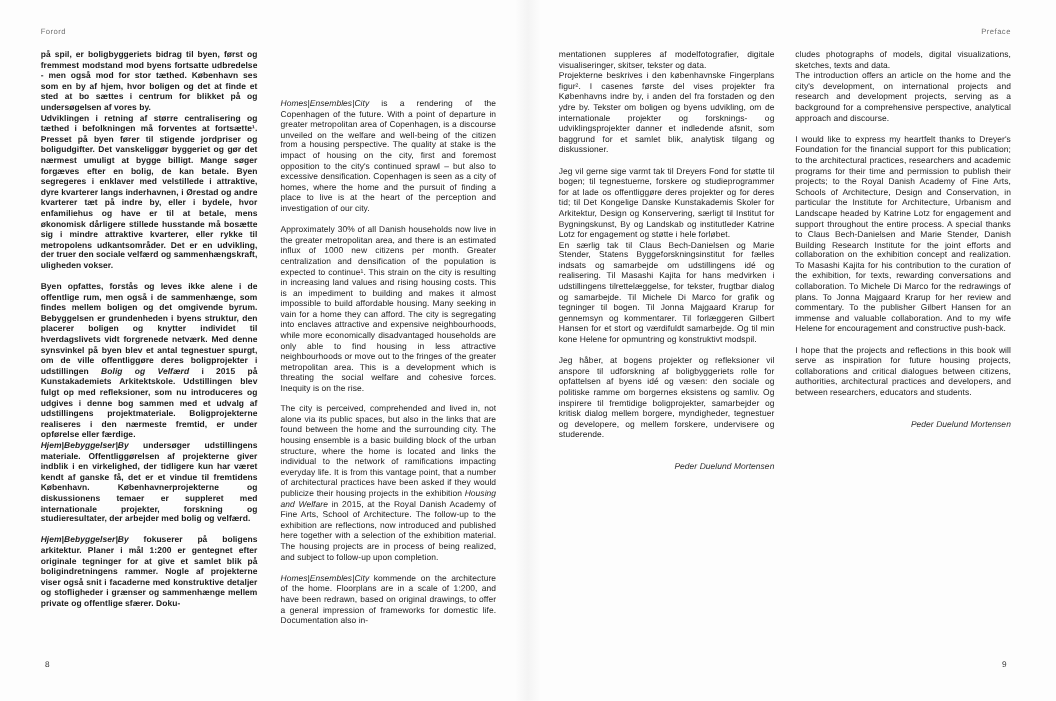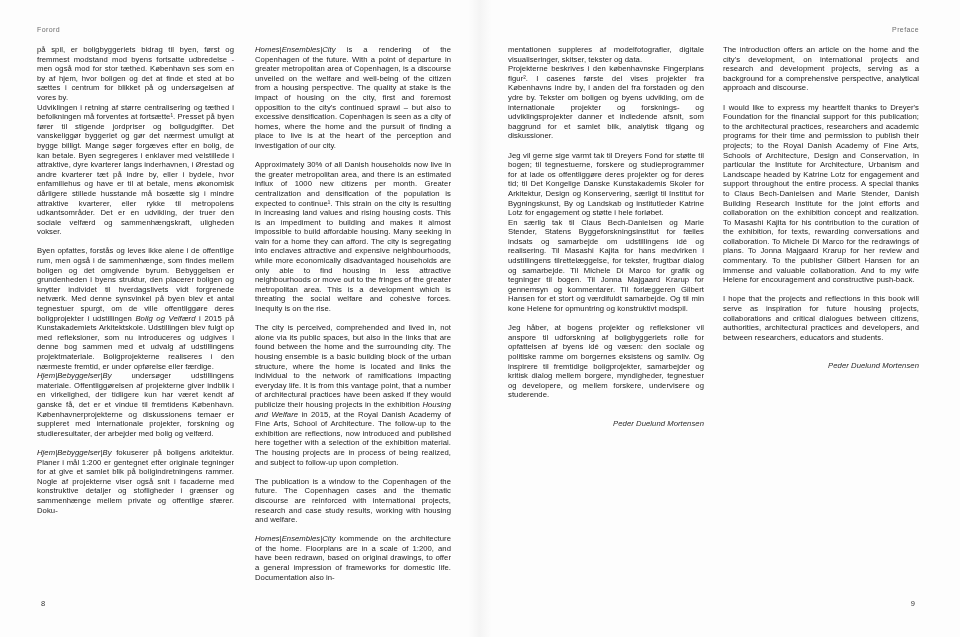--- a/index.html
+++ b/index.html
@@ -28,22 +28,22 @@
   }
   .running-header.hl { left: 37px; }
   .running-header.hr { right: 37px; text-align: right; }
   .col {
     position: absolute; top: 45px;
     font-size: 7.7px; line-height: 9.6px;
     color: #1b1b1b;
     text-align: justify;
     letter-spacing: 0.05px;
   }
-  .c00 { left: 37px;  width: 197px; }
-  .c01 { left: 255px; width: 196px; }
+  .c00 { left: 37px;  width: 197px; font-weight: bold; }
+  .c01 { left: 255px; width: 196px; margin-top: 44px; }
   .c10 { left: 32px;  width: 196px; }
   .c11 { left: 247px; width: 196px; }
   .para { margin: 0; text-align: justify; text-align-last: left; }
   .para.gap { margin-top: 9.6px; }
   .para.sig {
     font-style: italic; text-align: right; text-align-last: right;
     margin-top: 19px; color: #2a2a2a;
   }
   .it { font-style: italic; text-align: center; }
   .pagenum {
@@ -64,37 +64,37 @@
         <p class="para"><span>på spil, er boligbyggeriets bidrag til byen, først og fremmest modstand mod byens fortsatte udbredelse - men også mod for stor tæthed. København ses som en by af hjem, hvor boligen og det at finde et sted at bo sættes i centrum for blikket på og undersøgelsen af vores by.</span></p>
         <p class="para"><span>Udviklingen i retning af større centralisering og tæthed i befolkningen må forventes at fortsætte¹. Presset på byen fører til stigende jordpriser og boligudgifter. Det vanskeliggør byggeriet og gør det nærmest umuligt at bygge billigt. Mange søger forgæves efter en bolig, de kan betale. Byen segregeres i enklaver med velstillede i attraktive, dyre kvarterer langs inderhavnen, i Ørestad og andre kvarterer tæt på indre by, eller i bydele, hvor enfamiliehus og have er til at betale, mens økonomisk dårligere stillede husstande må bosætte sig i mindre attraktive kvarterer, eller rykke til metropolens udkantsområder. Det er en udvikling, der truer den sociale velfærd og sammenhængskraft, uligheden vokser.</span></p>
         <p class="para gap"><span>Byen opfattes, forstås og leves ikke alene i de offentlige rum, men også i de sammenhænge, som findes mellem boligen og det omgivende byrum. Bebyggelsen er grundenheden i byens struktur, den placerer boligen og knytter individet til hverdagslivets vidt forgrenede netværk. Med denne synsvinkel på byen blev et antal tegnestuer spurgt, om de ville offentliggøre deres boligprojekter i udstillingen </span><span class="it">Bolig og Velfærd</span><span> i 2015 på Kunstakademiets Arkitektskole. Udstillingen blev fulgt op med refleksioner, som nu introduceres og udgives i denne bog sammen med et udvalg af udstillingens projektmateriale. Boligprojekterne realiseres i den nærmeste fremtid, er under opførelse eller færdige.</span></p>
         <p class="para"><span class="it">Hjem|Bebyggelser|By</span><span> undersøger udstillingens materiale. Offentliggørelsen af projekterne giver indblik i en virkelighed, der tidligere kun har været kendt af ganske få, det er et vindue til fremtidens København. Københavnerprojekterne og diskussionens temaer er suppleret med internationale projekter, forskning og studieresultater, der arbejder med bolig og velfærd.</span></p>
         <p class="para gap"><span class="it">Hjem|Bebyggelser|By</span><span> fokuserer på boligens arkitektur. Planer i mål 1:200 er gentegnet efter originale tegninger for at give et samlet blik på boligindretningens rammer. Nogle af projekterne viser også snit i facaderne med konstruktive detaljer og stofligheder i grænser og sammenhænge mellem private og offentlige sfærer. Doku-</span></p>
       </div>
     <div class="col c01">
         <p class="para"><span class="it">Homes|Ensembles|City</span><span> is a rendering of the Copenhagen of the future. With a point of departure in greater metropolitan area of Copenhagen, is a discourse unveiled on the welfare and well-being of the citizen from a housing perspective. The quality at stake is the impact of housing on the city, first and foremost opposition to the city's continued sprawl – but also to excessive densification. Copenhagen is seen as a city of homes, where the home and the pursuit of finding a place to live is at the heart of the perception and investigation of our city.</span></p>
         <p class="para gap"><span>Approximately 30% of all Danish households now live in the greater metropolitan area, and there is an estimated influx of 1000 new citizens per month. Greater centralization and densification of the population is expected to continue¹. This strain on the city is resulting in increasing land values and rising housing costs. This is an impediment to building and makes it almost impossible to build affordable housing. Many seeking in vain for a home they can afford. The city is segregating into enclaves attractive and expensive neighbourhoods, while more economically disadvantaged households are only able to find housing in less attractive neighbourhoods or move out to the fringes of the greater metropolitan area. This is a development which is threating the social welfare and cohesive forces. Inequity is on the rise.</span></p>
         <p class="para gap"><span>The city is perceived, comprehended and lived in, not alone via its public spaces, but also in the links that are found between the home and the surrounding city. The housing ensemble is a basic building block of the urban structure, where the home is located and links the individual to the network of ramifications impacting everyday life. It is from this vantage point, that a number of architectural practices have been asked if they would publicize their housing projects in the exhibition </span><span class="it">Housing and Welfare</span><span> in 2015, at the Royal Danish Academy of Fine Arts, School of Architecture. The follow-up to the exhibition are reflections, now introduced and published here together with a selection of the exhibition material. The housing projects are in process of being realized, and subject to follow-up upon completion.</span></p>
-        <p class="para gap"><span>The publication is a window to the Copenhagen of the future. The Copenhagen cases and the thematic discourse are reinforced with international projects, research and case study results, working with housing and welfare.</span></p>
         <p class="para gap"><span class="it">Homes|Ensembles|City</span><span> kommende on the architecture of the home. Floorplans are in a scale of 1:200, and have been redrawn, based on original drawings, to offer a general impression of frameworks for domestic life. Documentation also in-</span></p>
       </div>
     <div class="pagenum pn-left">8</div>
   </div>
 
   <div class="page page-right">
     <div class="running-header hr">Preface</div>
     <div class="col c10">
         <p class="para"><span>mentationen suppleres af modelfotografier, digitale visualiseringer, skitser, tekster og data.</span></p>
         <p class="para"><span>Projekterne beskrives i den københavnske Fingerplans figur². I casenes første del vises projekter fra Københavns indre by, i anden del fra forstaden og den ydre by. Tekster om boligen og byens udvikling, om de internationale projekter og forsknings- og udviklingsprojekter danner et indledende afsnit, som baggrund for et samlet blik, analytisk tilgang og diskussioner.</span></p>
         <p class="para gap"><span>Jeg vil gerne sige varmt tak til Dreyers Fond for støtte til bogen; til tegnestuerne, forskere og studieprogrammer for at lade os offentliggøre deres projekter og for deres tid; til Det Kongelige Danske Kunstakademis Skoler for Arkitektur, Design og Konservering, særligt til Institut for Bygningskunst, By og Landskab og institutleder Katrine Lotz for engagement og støtte i hele forløbet.</span></p>
         <p class="para"><span>En særlig tak til Claus Bech-Danielsen og Marie Stender, Statens Byggeforskningsinstitut for fælles indsats og samarbejde om udstillingens idé og realisering. Til Masashi Kajita for hans medvirken i udstillingens tilrettelæggelse, for tekster, frugtbar dialog og samarbejde. Til Michele Di Marco for grafik og tegninger til bogen. Til Jonna Majgaard Krarup for gennemsyn og kommentarer. Til forlæggeren Gilbert Hansen for et stort og værdifuldt samarbejde. Og til min kone Helene for opmuntring og konstruktivt modspil.</span></p>
         <p class="para gap"><span>Jeg håber, at bogens projekter og refleksioner vil anspore til udforskning af boligbyggeriets rolle for opfattelsen af byens idé og væsen: den sociale og politiske ramme om borgernes eksistens og samliv. Og inspirere til fremtidige boligprojekter, samarbejder og kritisk dialog mellem borgere, myndigheder, tegnestuer og developere, og mellem forskere, undervisere og studerende.</span></p>
         <p class="para sig"><span class="it">Peder Duelund Mortensen</span></p>
       </div>
     <div class="col c11">
+        <p class="para"><span>cludes photographs of models, digital visualizations, sketches, texts and data.</span></p>
         <p class="para"><span>The introduction offers an article on the home and the city's development, on international projects and research and development projects, serving as a background for a comprehensive perspective, analytical approach and discourse.</span></p>
         <p class="para gap"><span>I would like to express my heartfelt thanks to Dreyer's Foundation for the financial support for this publication; to the architectural practices, researchers and academic programs for their time and permission to publish their projects; to the Royal Danish Academy of Fine Arts, Schools of Architecture, Design and Conservation, in particular the Institute for Architecture, Urbanism and Landscape headed by Katrine Lotz for engagement and support throughout the entire process. A special thanks to Claus Bech-Danielsen and Marie Stender, Danish Building Research Institute for the joint efforts and collaboration on the exhibition concept and realization. To Masashi Kajita for his contribution to the curation of the exhibition, for texts, rewarding conversations and collaboration. To Michele Di Marco for the redrawings of plans. To Jonna Majgaard Krarup for her review and commentary. To the publisher Gilbert Hansen for an immense and valuable collaboration. And to my wife Helene for encouragement and constructive push-back.</span></p>
         <p class="para gap"><span>I hope that the projects and reflections in this book will serve as inspiration for future housing projects, collaborations and critical dialogues between citizens, authorities, architectural practices and developers, and between researchers, educators and students.</span></p>
         <p class="para sig"><span class="it">Peder Duelund Mortensen</span></p>
       </div>
     <div class="pagenum pn-right">9</div>
   </div>
 
   <div class="gutter"></div>
 

